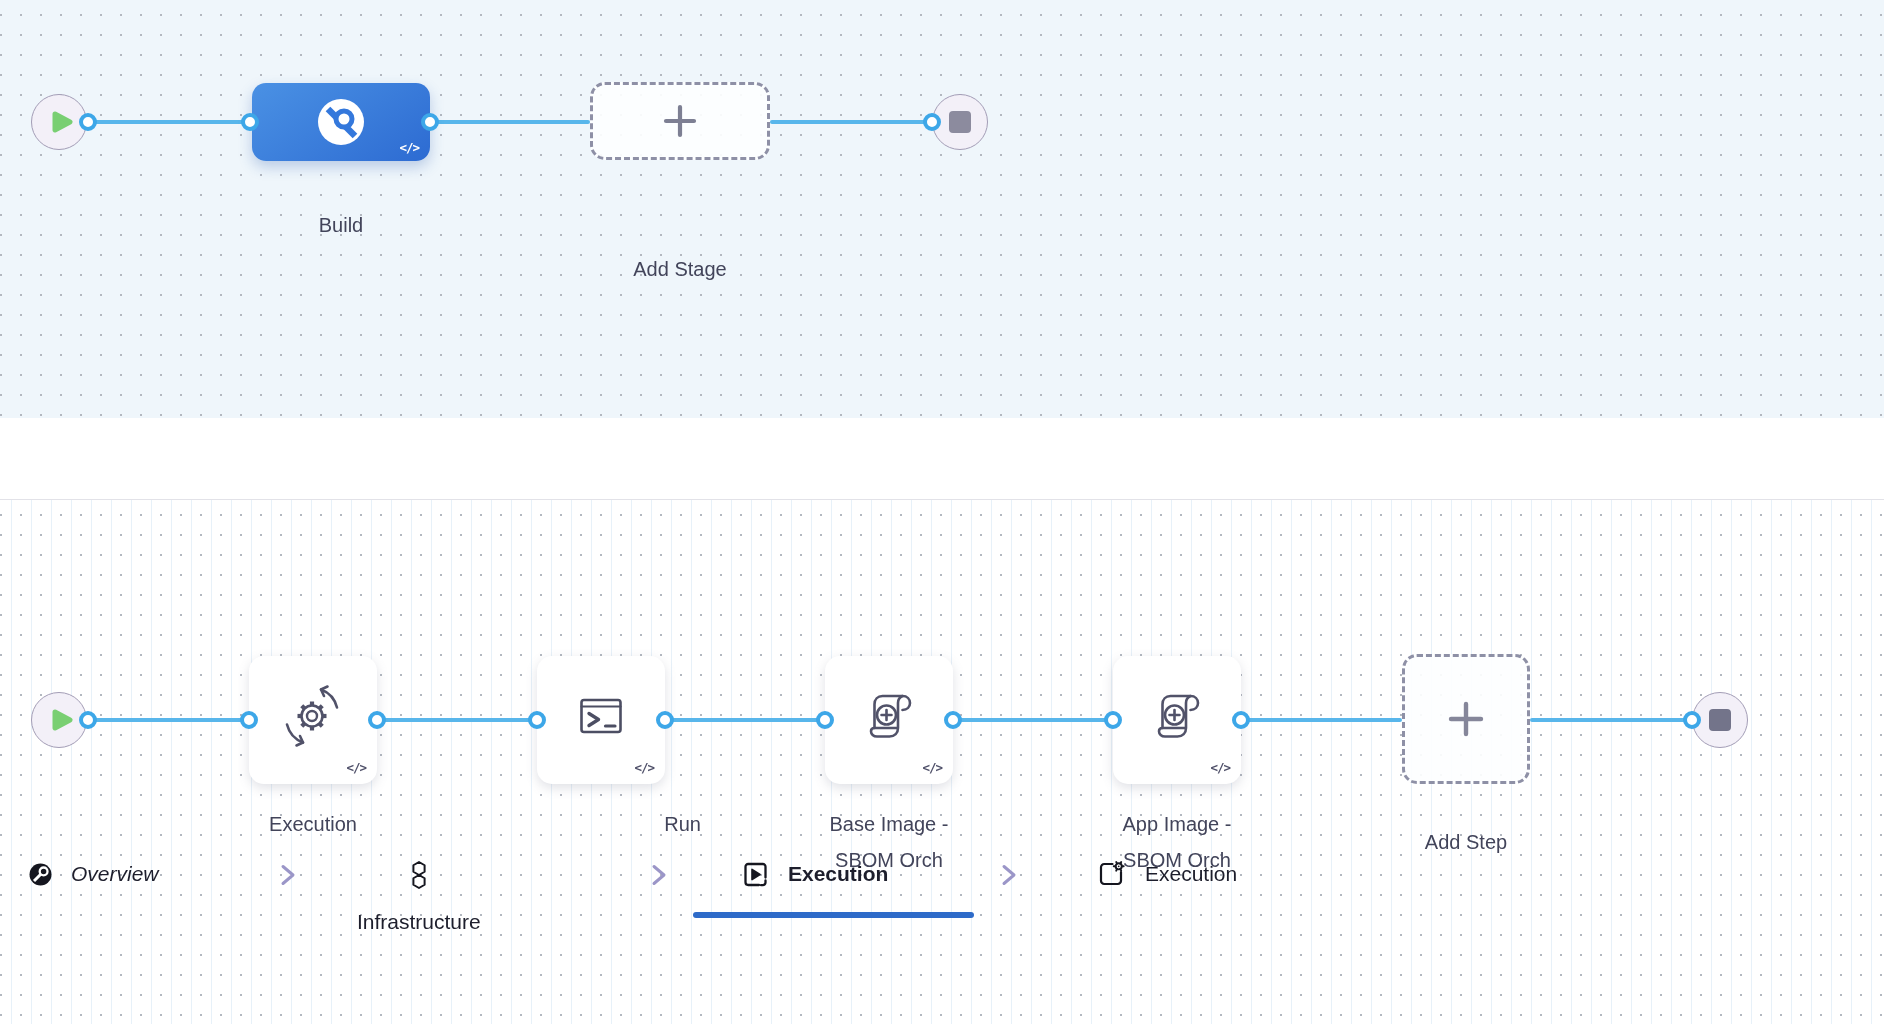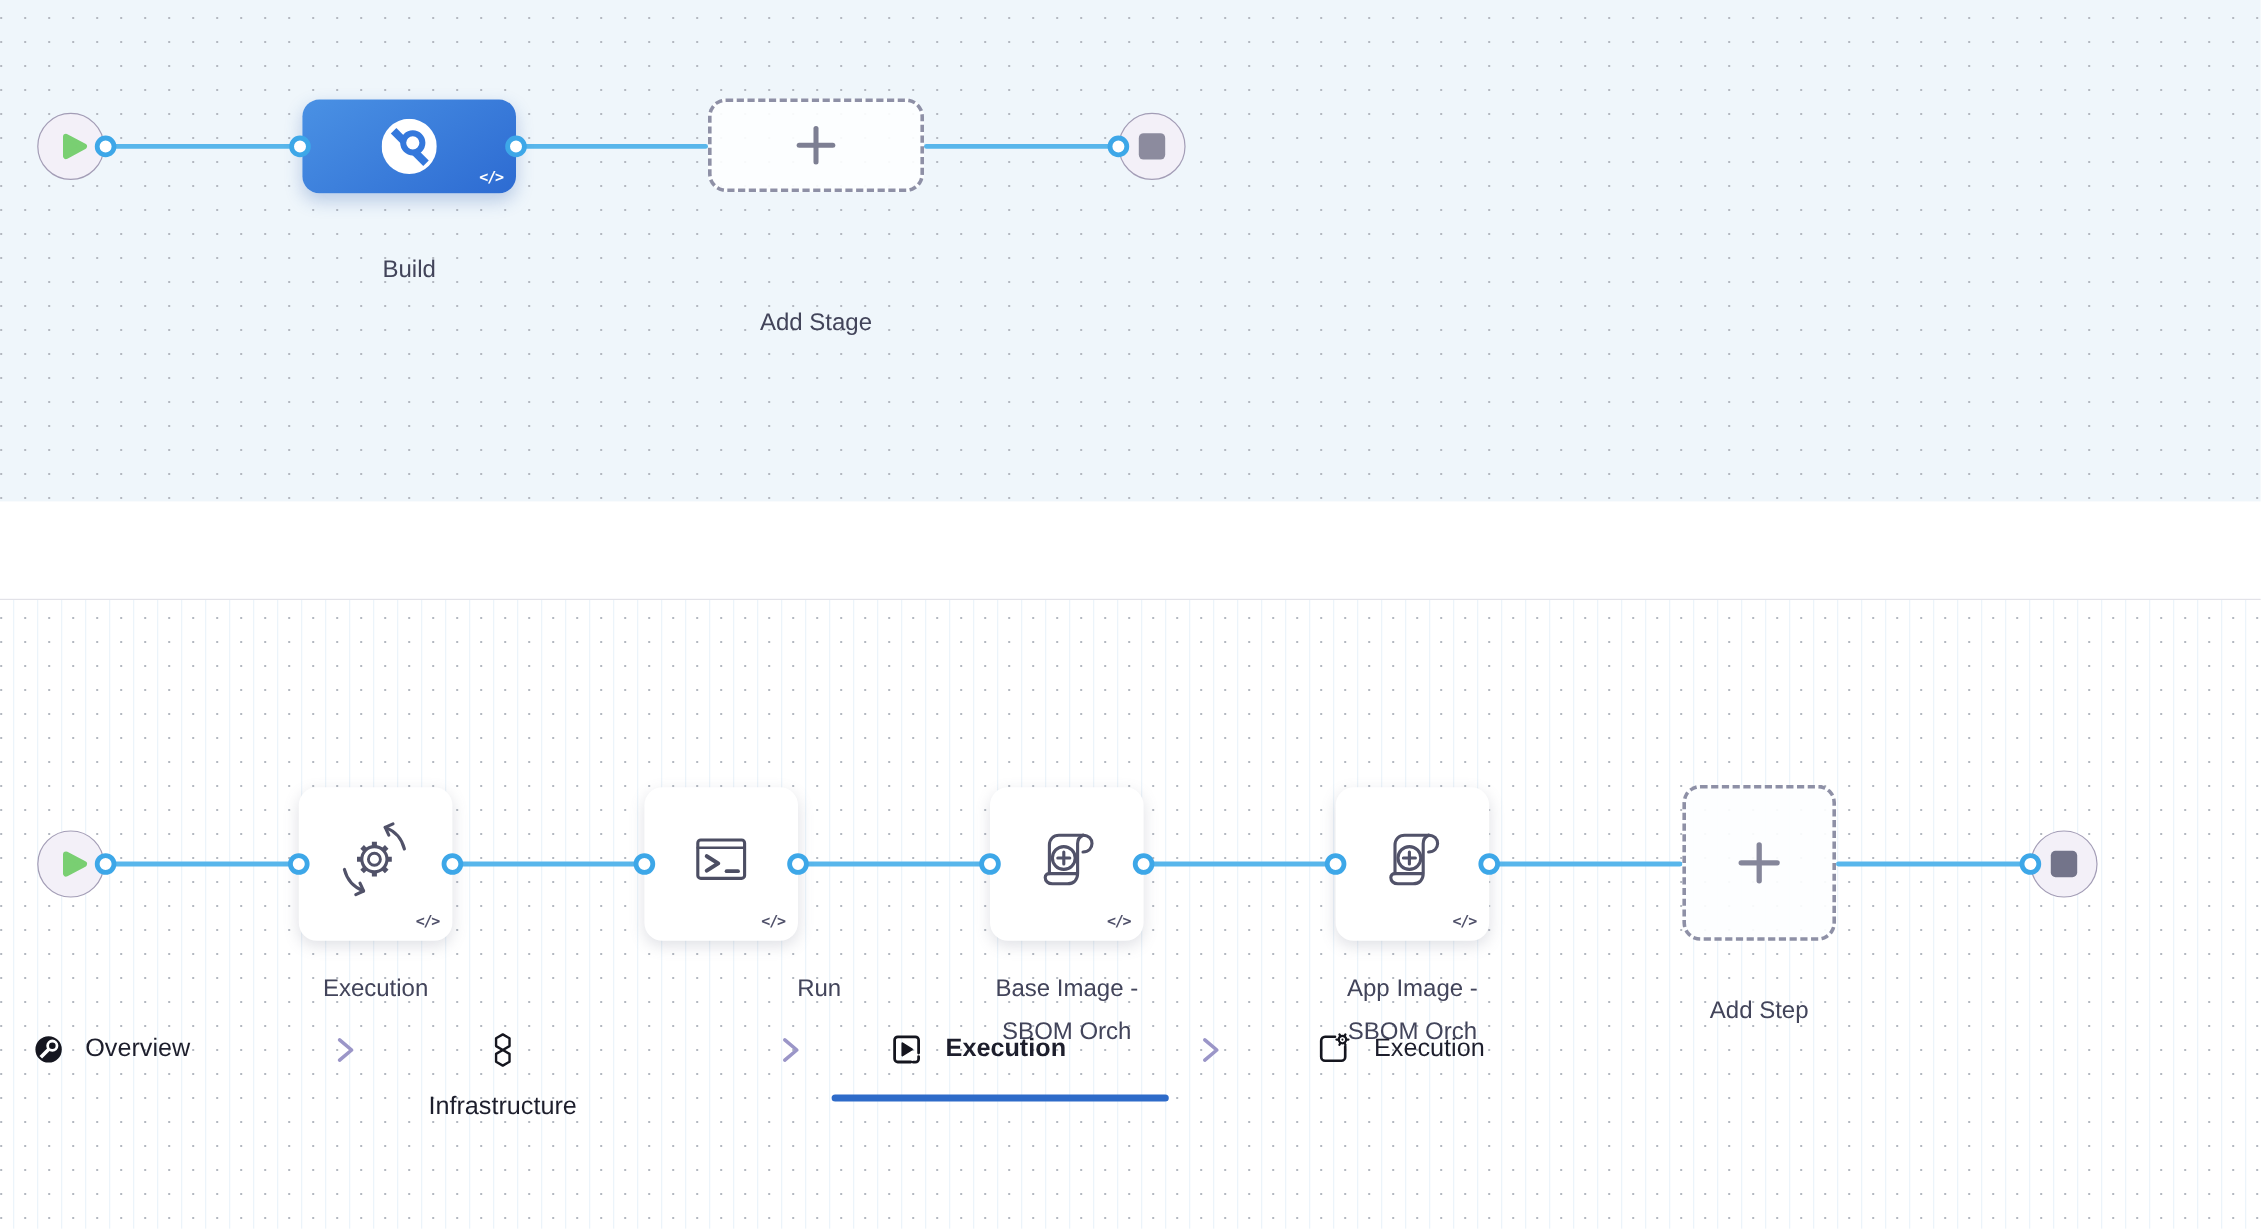--- a/index.html
+++ b/index.html
@@ -100,21 +100,21 @@
     <div class="port" style="left:241px;top:113px;"></div>
     <div class="port" style="left:421px;top:113px;"></div>
     <div class="port" style="left:923px;top:113px;"></div>
 
     <div class="node-label" style="left:241px;top:207px;width:200px;">Build</div>
     <div class="node-label" style="left:580px;top:207px;width:200px;margin-top:44px;">Add Stage</div>
   </div>
 
   <div class="tabbar">
 
-    <div class="tab" style="left:29px;">
+    <div class="tab" style="left:29px;font-style:italic;">
       <span style="display:flex;">
         <svg width="23" height="23" viewBox="0 0 23 23">
           <circle cx="11.5" cy="11.5" r="11" fill="#15161f"></circle>
           <line x1="5" y1="18" x2="17.5" y2="5.5" stroke="#ffffff" stroke-width="3"></line>
           <circle cx="14.6" cy="8.4" r="3.9" fill="#15161f" stroke="#ffffff" stroke-width="2.3"></circle>
         </svg>
       </span>
       <span class="tab-label">Overview</span>
     </div>
 

